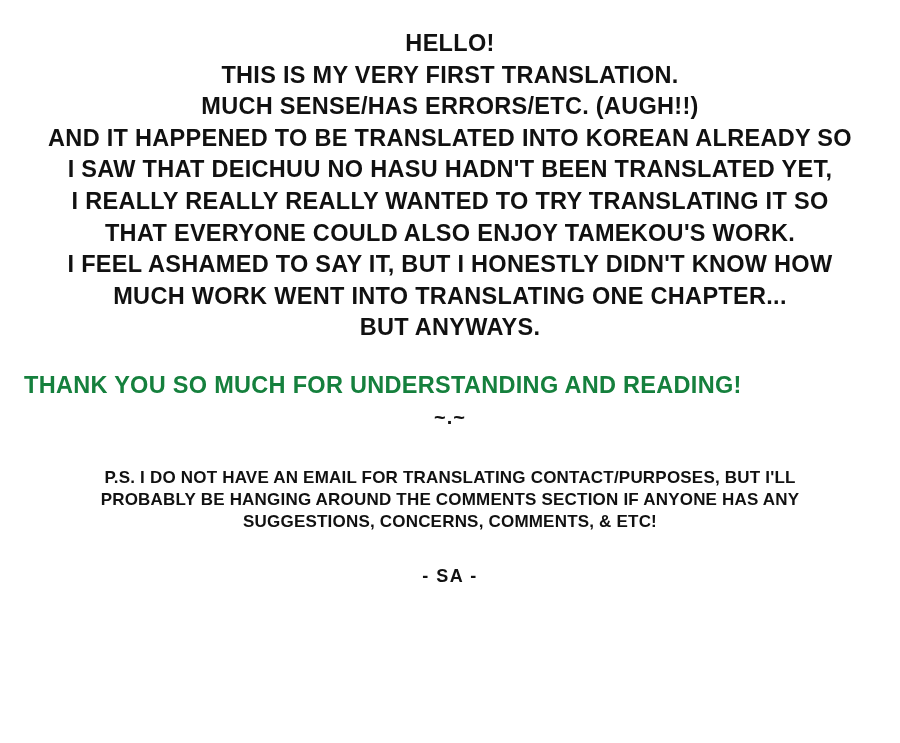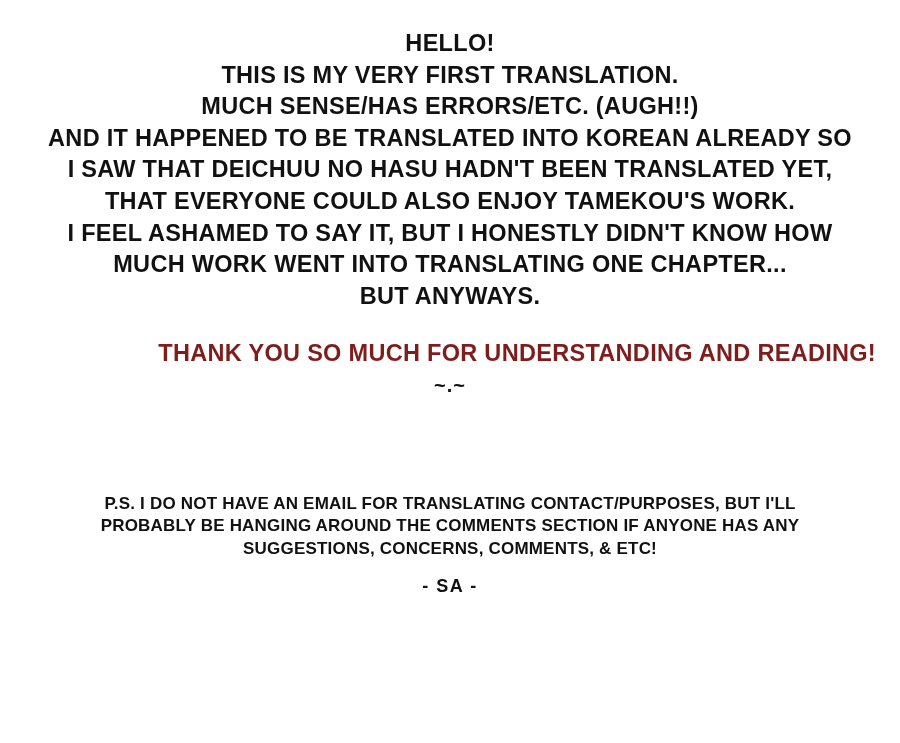--- a/index.html
+++ b/index.html
@@ -34,73 +34,74 @@
     color: #111111;
   }
   .main-note .line {
     white-space: nowrap;
   }
   .blank-line {
     height: 26px;
   }
   .thanks-block {
     width: 100%;
-    text-align: right;
+    text-align: left;
     font-size: 23.5px;
     line-height: 1.345;
     letter-spacing: 0.3px;
     font-weight: 700;
     text-transform: uppercase;
-    color: #7f1d1d;
+    color: #15803d;
   }
   .squiggle {
     width: 100%;
     text-align: center;
     font-size: 20px;
     font-weight: 700;
     letter-spacing: 1px;
     margin-top: 4px;
     color: #111111;
   }
   .ps-block {
     width: 100%;
     text-align: center;
     font-size: 17px;
     line-height: 1.32;
     letter-spacing: 0.2px;
     font-weight: 700;
     text-transform: uppercase;
     color: #111111;
-    margin-top: 96px;
+    margin-top: 38px;
   }
   .ps-block .line {
     white-space: nowrap;
   }
   .signature {
     width: 100%;
     text-align: center;
     font-size: 18px;
     font-weight: 700;
     letter-spacing: 1.5px;
     text-transform: uppercase;
-    margin-top: 16px;
+    margin-top: 32px;
     color: #111111;
   }
 </style>
 </head>
 <body>
 
 <div class="page">
 
   <div class="main-note">
     <div class="line">HELLO!</div>
     <div class="line">THIS IS MY VERY FIRST TRANSLATION.</div>
     <div class="line">MUCH SENSE/HAS ERRORS/ETC. (AUGH!!)</div>
     <div class="line">AND IT HAPPENED TO BE TRANSLATED INTO KOREAN ALREADY SO</div>
     <div class="line">I SAW THAT DEICHUU NO HASU HADN'T BEEN TRANSLATED YET,</div>
+    <div class="line">I REALLY REALLY REALLY WANTED TO TRY TRANSLATING IT SO</div>
     <div class="line">THAT EVERYONE COULD ALSO ENJOY TAMEKOU'S WORK.</div>
     <div class="line">I FEEL ASHAMED TO SAY IT, BUT I HONESTLY DIDN'T KNOW HOW</div>
     <div class="line">MUCH WORK WENT INTO TRANSLATING ONE CHAPTER...</div>
     <div class="line">BUT ANYWAYS.</div>
   </div>
 
   <div class="blank-line"></div>
 
   <div class="thanks-block">
     <div class="line">THANK YOU SO MUCH FOR UNDERSTANDING AND READING!</div>

